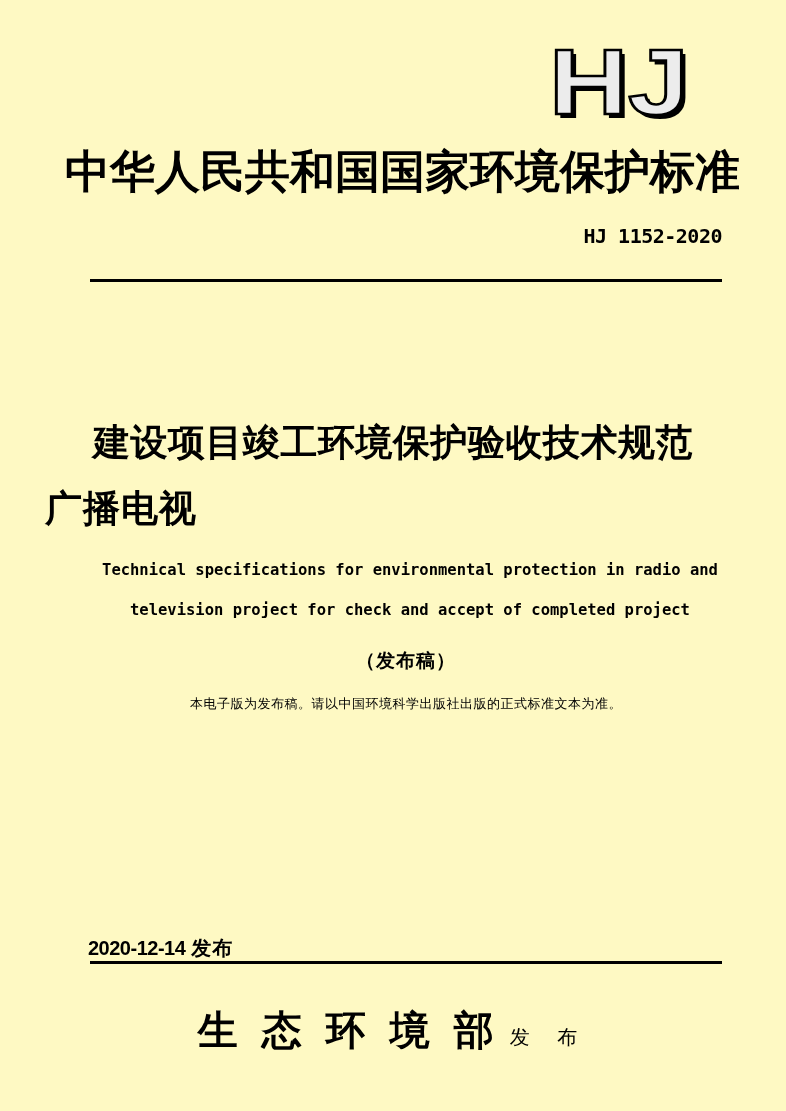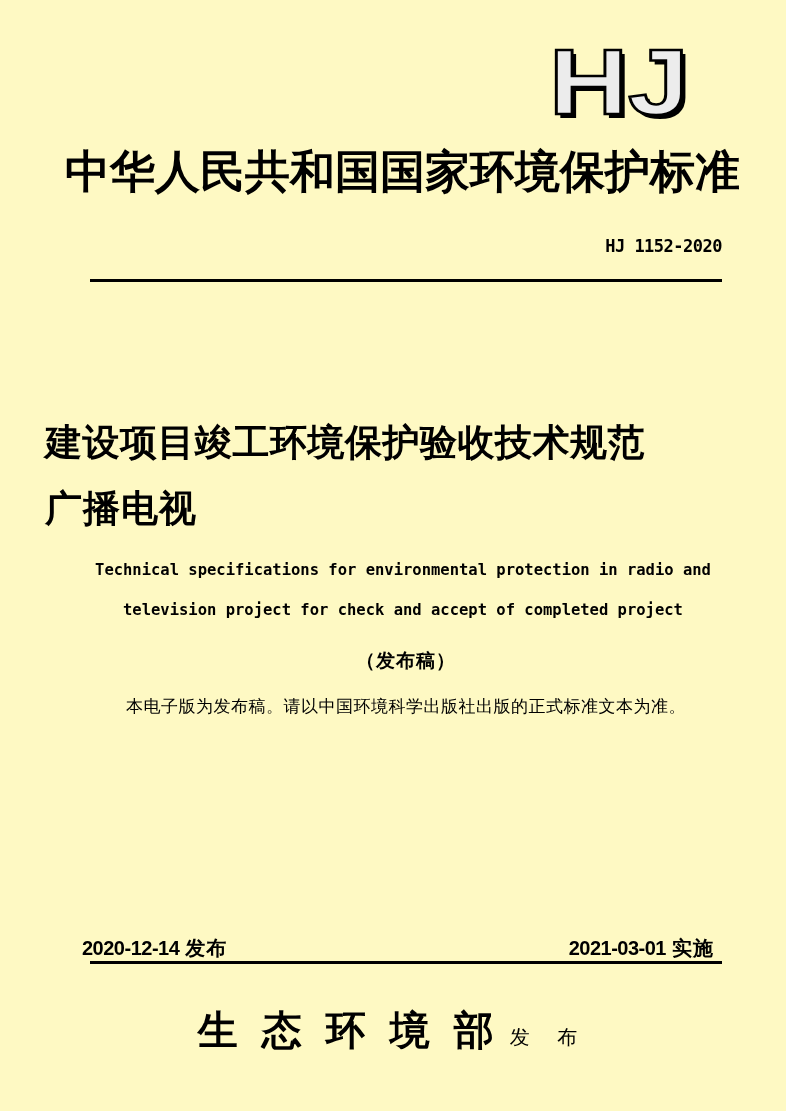--- a/index.html
+++ b/index.html
@@ -36,62 +36,63 @@
     font-weight: bold;
     font-size: 45px;
     line-height: 1.15;
     white-space: nowrap;
     letter-spacing: 0px;
   }
 
   
   .std-number {
     left: 90px;
-    top: 236px;
+    top: 224px;
     width: 632px;
     text-align: right;
     font-family: "DejaVu Sans Mono", "Liberation Mono", monospace;
-    font-size: 17px;
+    font-size: 20px;
     font-weight: bold;
     letter-spacing: -0.5px;
   }
 
   .rule-top {
     left: 90px;
     top: 279px;
     width: 632px;
     height: 3px;
     background: #000;
   }
 
   
   .title-cn-1 {
     left: 45px;
     top: 423px;
     width: 696px;
+    text-align: center;
     font-weight: bold;
     font-size: 37px;
     line-height: 1.1;
     white-space: nowrap;
     letter-spacing: 0.5px;
   }
   .title-cn-2 {
     left: 45px;
     top: 489px;
     width: 696px;
     text-align: left;
     font-weight: bold;
     font-size: 37px;
     line-height: 1.1;
     letter-spacing: 1px;
   }
 
   
   .title-en {
-    left: 55px;
+    left: 62px;
     width: 696px;
     text-align: center;
     font-family: "DejaVu Sans Mono", "Liberation Mono", monospace;
     font-weight: bold;
     font-size: 15.5px;
     white-space: nowrap;
     line-height: 1.2;
   }
   .title-en-1 { top: 561px; }
   .title-en-2 { top: 601px; }
@@ -106,27 +107,27 @@
     font-size: 19px;
     letter-spacing: 1px;
   }
 
   
   .edition-notice {
     left: 90px;
     top: 695px;
     width: 632px;
     text-align: center;
-    font-size: 17px;
+    font-size: 13px;
     letter-spacing: 0.5px;
   }
 
   
   .dates-row {
-    left: 82px;
+    left: 88px;
     top: 935px;
     width: 632px;
     display: flex;
     justify-content: space-between;
     font-size: 20px;
     font-weight: bold;
     letter-spacing: -0.5px;
   }
   .date-label { margin-left: 6px; letter-spacing: 1px; }
 
@@ -184,23 +185,20 @@
   <div class="abs draft-status">（发布稿）</div>
 
   <div class="abs title-en title-en-2">television project for check and accept of completed project</div>
 
   <div class="abs edition-notice">本电子版为发布稿。请以中国环境科学出版社出版的正式标准文本为准。</div>
 
   <div class="abs dates-row">
     <div>
       <span>2020-12-14</span><span class="date-label">发布</span>
     </div>
-    <div>
-      <span>2021-03-01</span><span class="date-label">实施</span>
-    </div>
   </div>
 
   <div class="abs rule-bottom"></div>
 
   <div class="abs publisher-line">
     <span class="publisher-name">生态环境部</span><span class="publisher-label">发 布</span>
   </div>
 
 </div>
 

